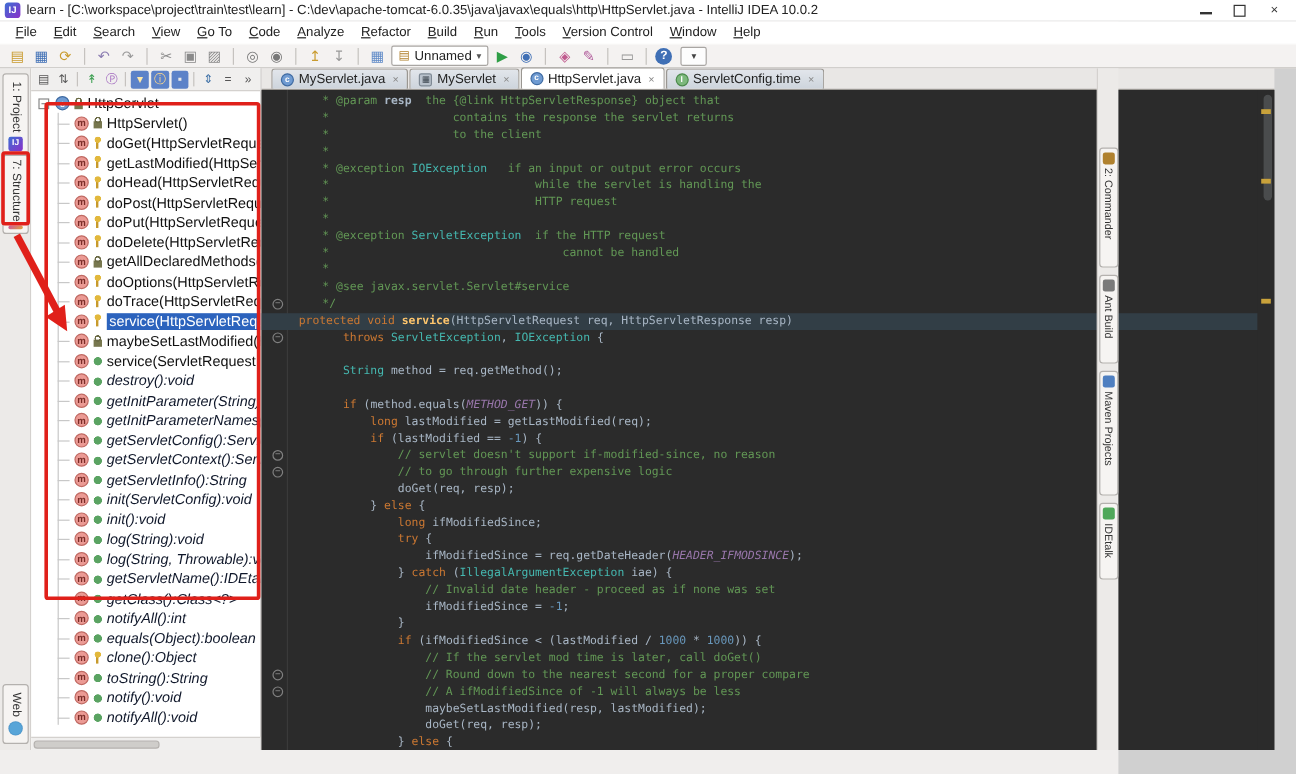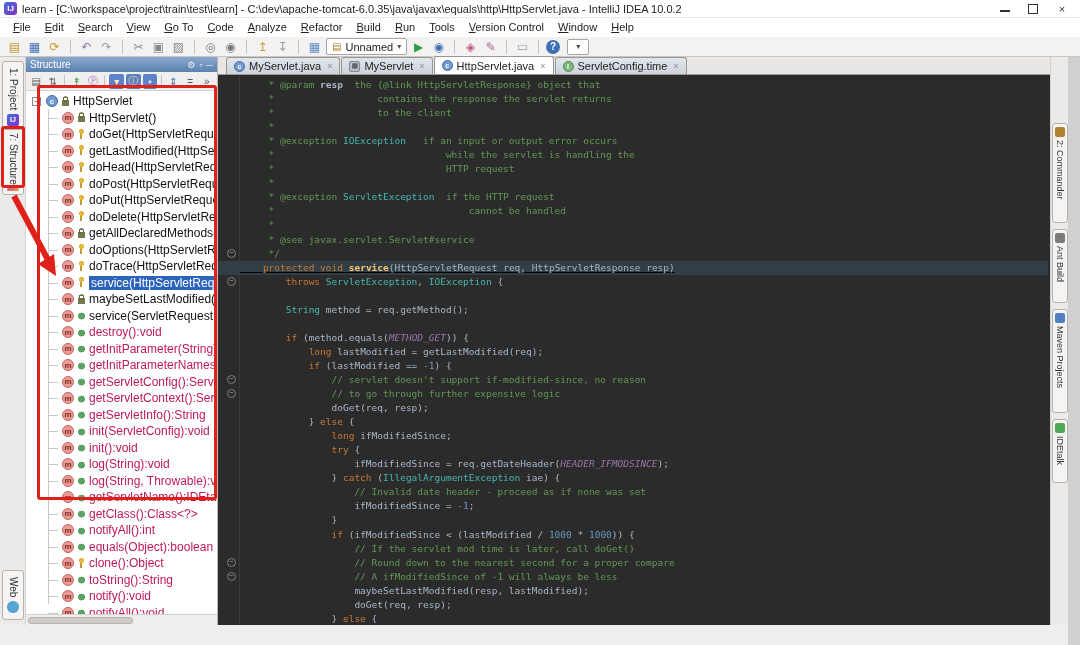--- a/index.html
+++ b/index.html
@@ -1,18 +1,18 @@
 <!DOCTYPE html>
 <html><head>
 <meta charset="utf-8">
 <style>
   * { margin:0; padding:0; box-sizing:border-box; }
   html,body { width:1080px; height:645px; overflow:hidden; background:#d0d0d0;
     font-family:"Liberation Sans","DejaVu Sans",sans-serif; }
-  #app { position:relative; width:1068px; height:645px; background:#f0eeed; }
+  #app { position:relative; width:932px; height:645px; background:#f0eeed; }
 
   
   .titlebar { position:absolute; left:0; top:0; width:1080px; height:18px; background:#ffffff;
     display:flex; align-items:center; font-size:11px; color:#222; border-bottom:1px solid #e6e6e6;}
   .app-logo { width:13px; height:13px; margin:0 5px 0 4px; border-radius:3px;
     background:linear-gradient(135deg,#3b6fd4,#8b2fc9); color:#fff; font-size:8px; font-weight:bold;
     display:flex; align-items:center; justify-content:center; }
   .title-text { flex:1; white-space:nowrap; overflow:hidden; }
   .win-controls { display:flex; align-items:center; gap:18px; padding-right:12px; }
   .wc { width:12px; height:12px; display:flex; align-items:center; justify-content:center;
@@ -81,21 +81,21 @@
     justify-content:center; flex:none; }
   .vis { width:9px; height:11px; flex:none; display:inline-block; }
   .vis-key { background:
       radial-gradient(circle at 50% 22%, #e2b83c 2.4px, transparent 2.9px),
       linear-gradient(#c79a2c,#c79a2c) 50% 75%/2.2px 7px no-repeat; }
   .vis-lock { background:
       radial-gradient(circle at 50% 28%, transparent 1.4px, #6a6a45 1.6px, #6a6a45 2.6px, transparent 2.9px),
       linear-gradient(#77774e,#77774e) 50% 78%/7px 6px no-repeat; }
   .vis-pub { background: radial-gradient(circle at 50% 55%, #5aa362 3.2px, transparent 3.7px); }
   .tree-label.sel { background:#2c63bd; color:#fff; padding:0 2px; }
-  .tree-label.ital { color:#be185d; }
+  .tree-label.ital { font-style:italic; color:#0f172a; }
   .tree-hscroll { height:11px; background:#f0efee; border-top:1px solid #d4d1ce; position:relative; }
   .tree-hscroll .thumb { position:absolute; left:2px; top:2px; width:55%; height:7px; background:#cfcdca;
     border:1px solid #b5b2af; border-radius:3px; }
 
   
   .editor-col { position:absolute; left:218px; top:57px; width:844px; height:568px; }
   .tabbar { height:18px; background:#e9e7e5; border-bottom:1px solid #9a9792; display:flex;
     align-items:flex-end; padding-left:8px; gap:1px; }
   .tab { height:17px; display:flex; align-items:center; gap:4px; padding:0 7px; font-size:11px;
     color:#222; background:linear-gradient(#e2e6eb,#cdd4dc); border:1px solid #9a9792;
@@ -111,21 +111,21 @@
   .editor { position:absolute; left:0; top:18px; width:844px; height:550px; background:#2b2b2b;
     overflow:hidden; }
   .gutter { position:absolute; left:0; top:0; width:22px; height:550px; background:#2b2b2b;
     border-right:1px solid #3a3a3a; }
   .fold { position:absolute; left:9px; width:9px; height:9px; border:1px solid #808080; border-radius:50%;
     color:#9a9a9a; font-size:8px; line-height:6px; text-align:center; background:#2b2b2b; }
   .caret-mark { position:absolute; left:1px; width:4px; height:12px; background:#c9a23b; }
   .code { position:absolute; left:22px; top:3px; right:14px; font-family:"DejaVu Sans Mono","Liberation Mono",monospace;
     font-size:9.5px; line-height:14.05px; white-space:pre; }
   .code-line { height:14.05px; }
-  .code-line.current { background:#323e46; margin-left:-22px; padding-left:22px;text-decoration:underline; }
+  .code-line.current { background:#323e46; margin-left:-22px; padding-left:8px; }
   .tk-d { color:#629755; } .tk-c { color:#629755; } .tk-k { color:#cc7832; }
   .tk-fn { color:#ffc66d; font-weight:bold; } .tk-ex { color:#45b8b0; }
   .tk-n { color:#6897bb; } .tk-cf { color:#9876aa; font-style:italic; }
   .tk-t { color:#a9b7c6; } .tk-pb { color:#a9b7c6; font-weight:bold; } .tk-call { color:#a9b7c6; }
 
   .stripe-marks { position:absolute; right:0; top:0; width:14px; height:550px; background:#2b2b2b; }
   .vthumb { position:absolute; right:2px; top:4px; width:7px; height:88px; background:#585b5d;
     border-radius:4px; opacity:.7; }
   .emark { position:absolute; right:3px; width:8px; height:4px; background:#c9a23b; }
 
@@ -241,28 +241,20 @@
       <span class="vtext">7: Structure</span>
       <span class="vicon" style="background:linear-gradient(135deg,#c95aa0,#e0a33c);"></span>
     </div>
     <div class="vtab" style="top:513px;height:50px;">
       <span class="vtext">Web</span>
       <span class="vicon" style="background:radial-gradient(circle,#58a5d8 55%,#2e6fa8);border-radius:50%;"></span>
     </div>
   </div>
 
   <div class="structure">
-    <div class="structure-header">
-      <span class="htitle">Structure</span>
-      <span class="hicons">
-          <span>⚙</span>
-          <span>▫</span>
-          <span>─</span>
-        </span>
-    </div>
     <div class="structure-toolbar">
         <span class="st-icon" style="color: rgb(85, 85, 85);">▤</span>
         <span class="st-icon" style="color: rgb(85, 85, 85);">⇅</span>
         <span class="st-sep"></span>
         <span class="st-icon" style="color: rgb(58, 158, 79);">↟</span>
         <span class="st-icon" style="color: rgb(165, 111, 192);">Ⓟ</span>
         <span class="st-sep"></span>
         <span class="st-icon pressed" style="color: rgb(255, 233, 168);">▾</span>
         <span class="st-icon pressed" style="color: rgb(255, 217, 138);">ⓘ</span>
         <span class="st-icon pressed" style="color: rgb(232, 232, 232);">▪</span>

